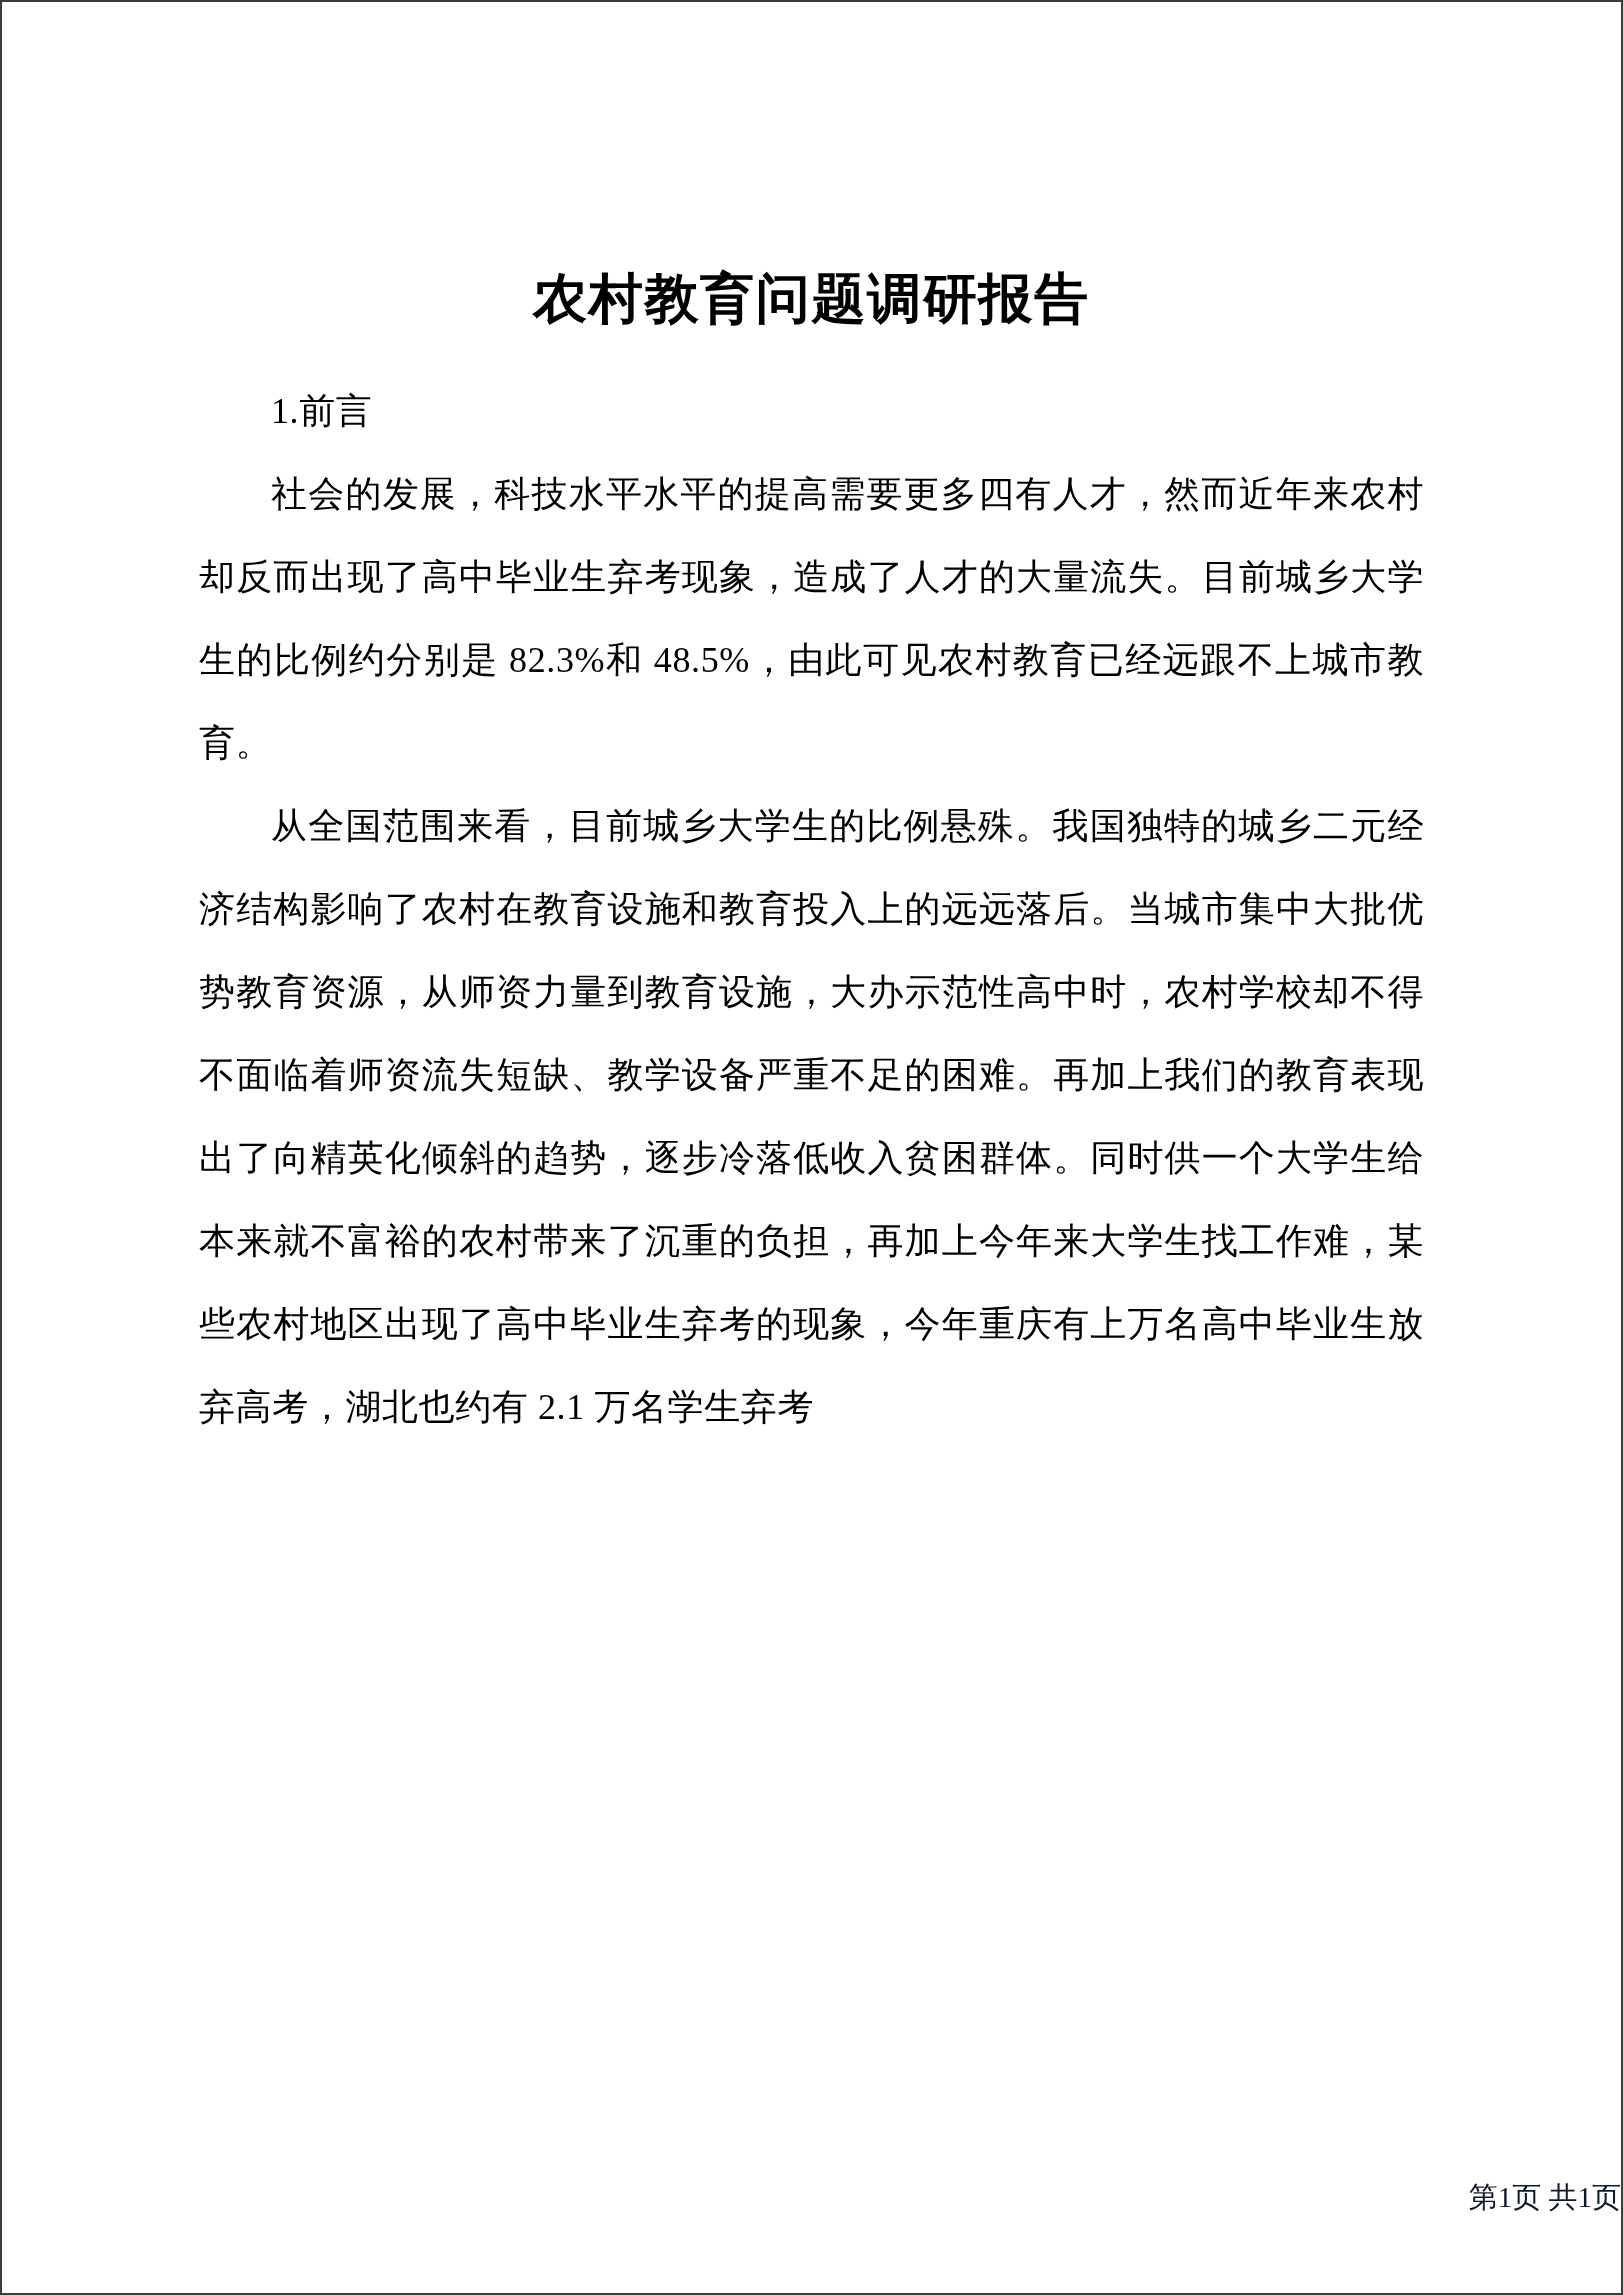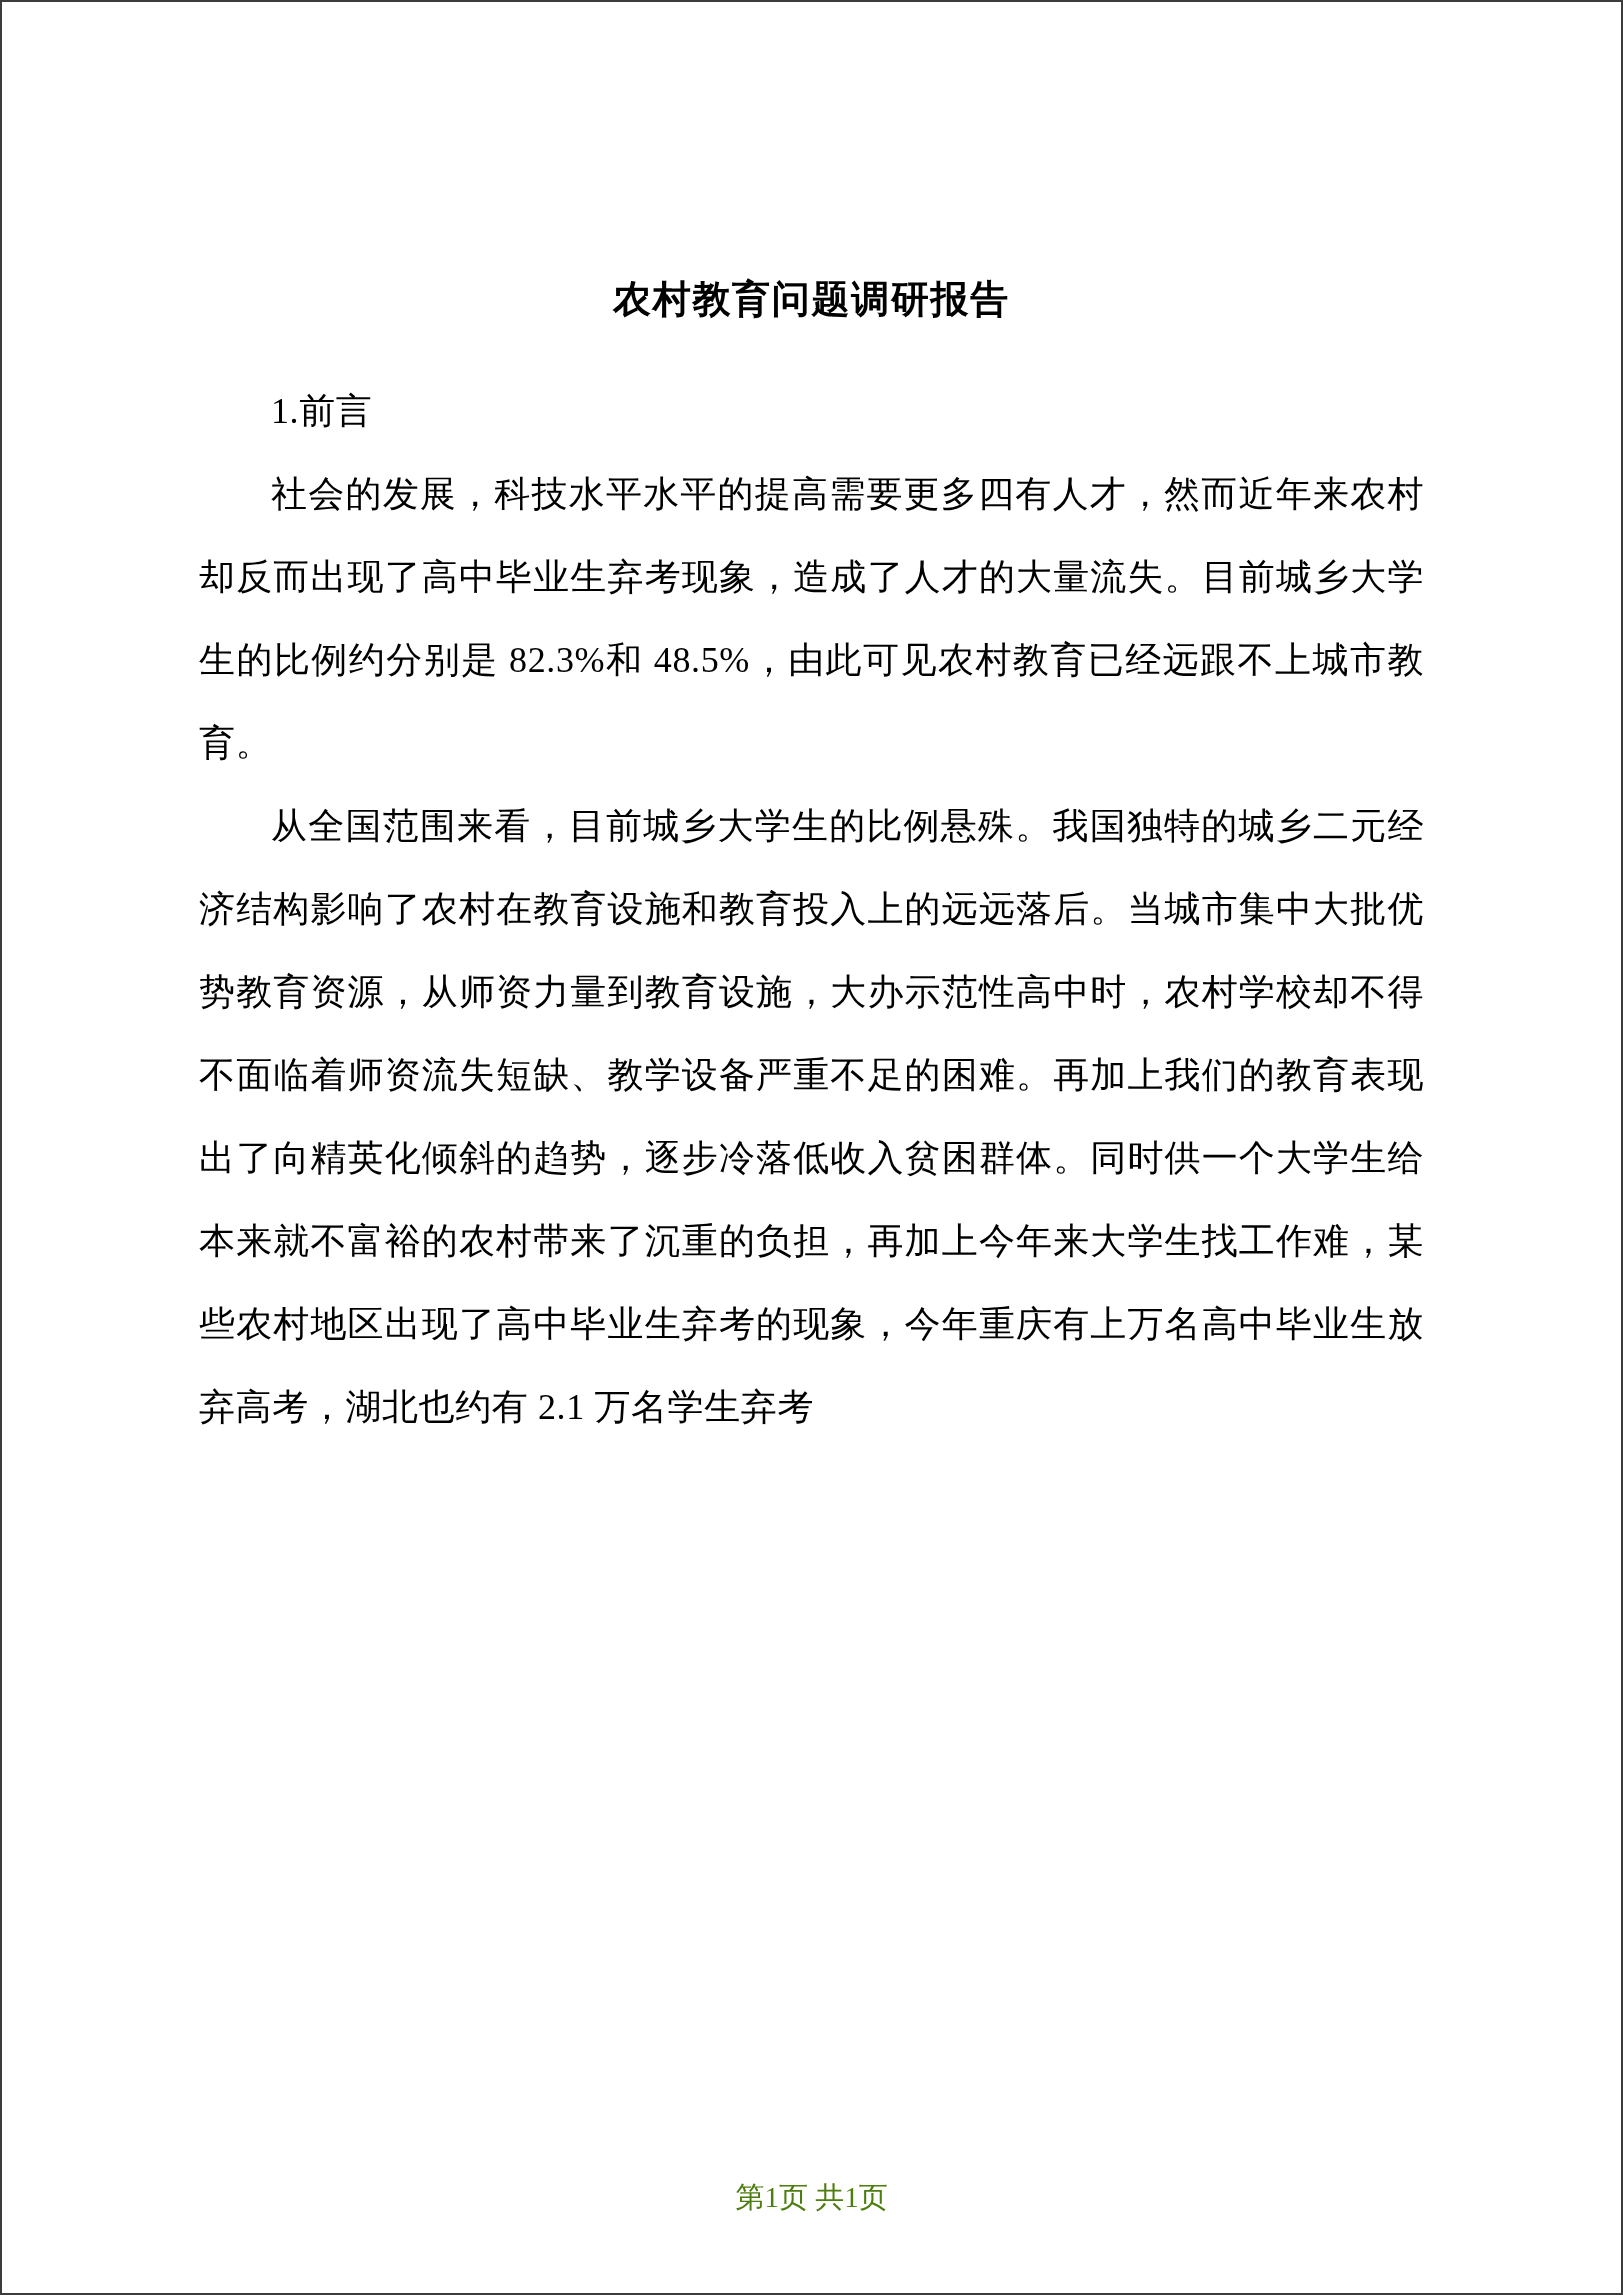--- a/index.html
+++ b/index.html
@@ -18,21 +18,21 @@
     overflow: hidden;
   }
   .page {
     box-sizing: border-box;
     width: 100%;
     height: 100%;
     padding: 255px 197px 0 197px;
     position: relative;
   }
   .doc-title {
-    font-size: 38px;
+    font-size: 54px;
     font-weight: bold;
     text-align: center;
     margin: 0 0 29px 0;
     line-height: 84px;
     letter-spacing: 1.7px;
   }
   .para {
     font-size: 36px;
     line-height: 83px;
     margin: 0;
@@ -40,24 +40,24 @@
     text-justify: inter-ideograph;
     text-indent: 2em;
     word-break: break-all;
     letter-spacing: 0.6px;
   }
   .page-footer {
     position: absolute;
     bottom: 79px;
     left: 0;
     width: 100%;
-    text-align: center;
+    text-align: right;
     font-size: 29px;
     line-height: 34px;
-    color: #4d7c0f;
+    color: #0f172a;
   }
 </style>
 </head>
 <body>
 
 <div class="page">
 
   <h1 class="doc-title">农村教育问题调研报告</h1>
 
   <p class="para">1.前言</p>

